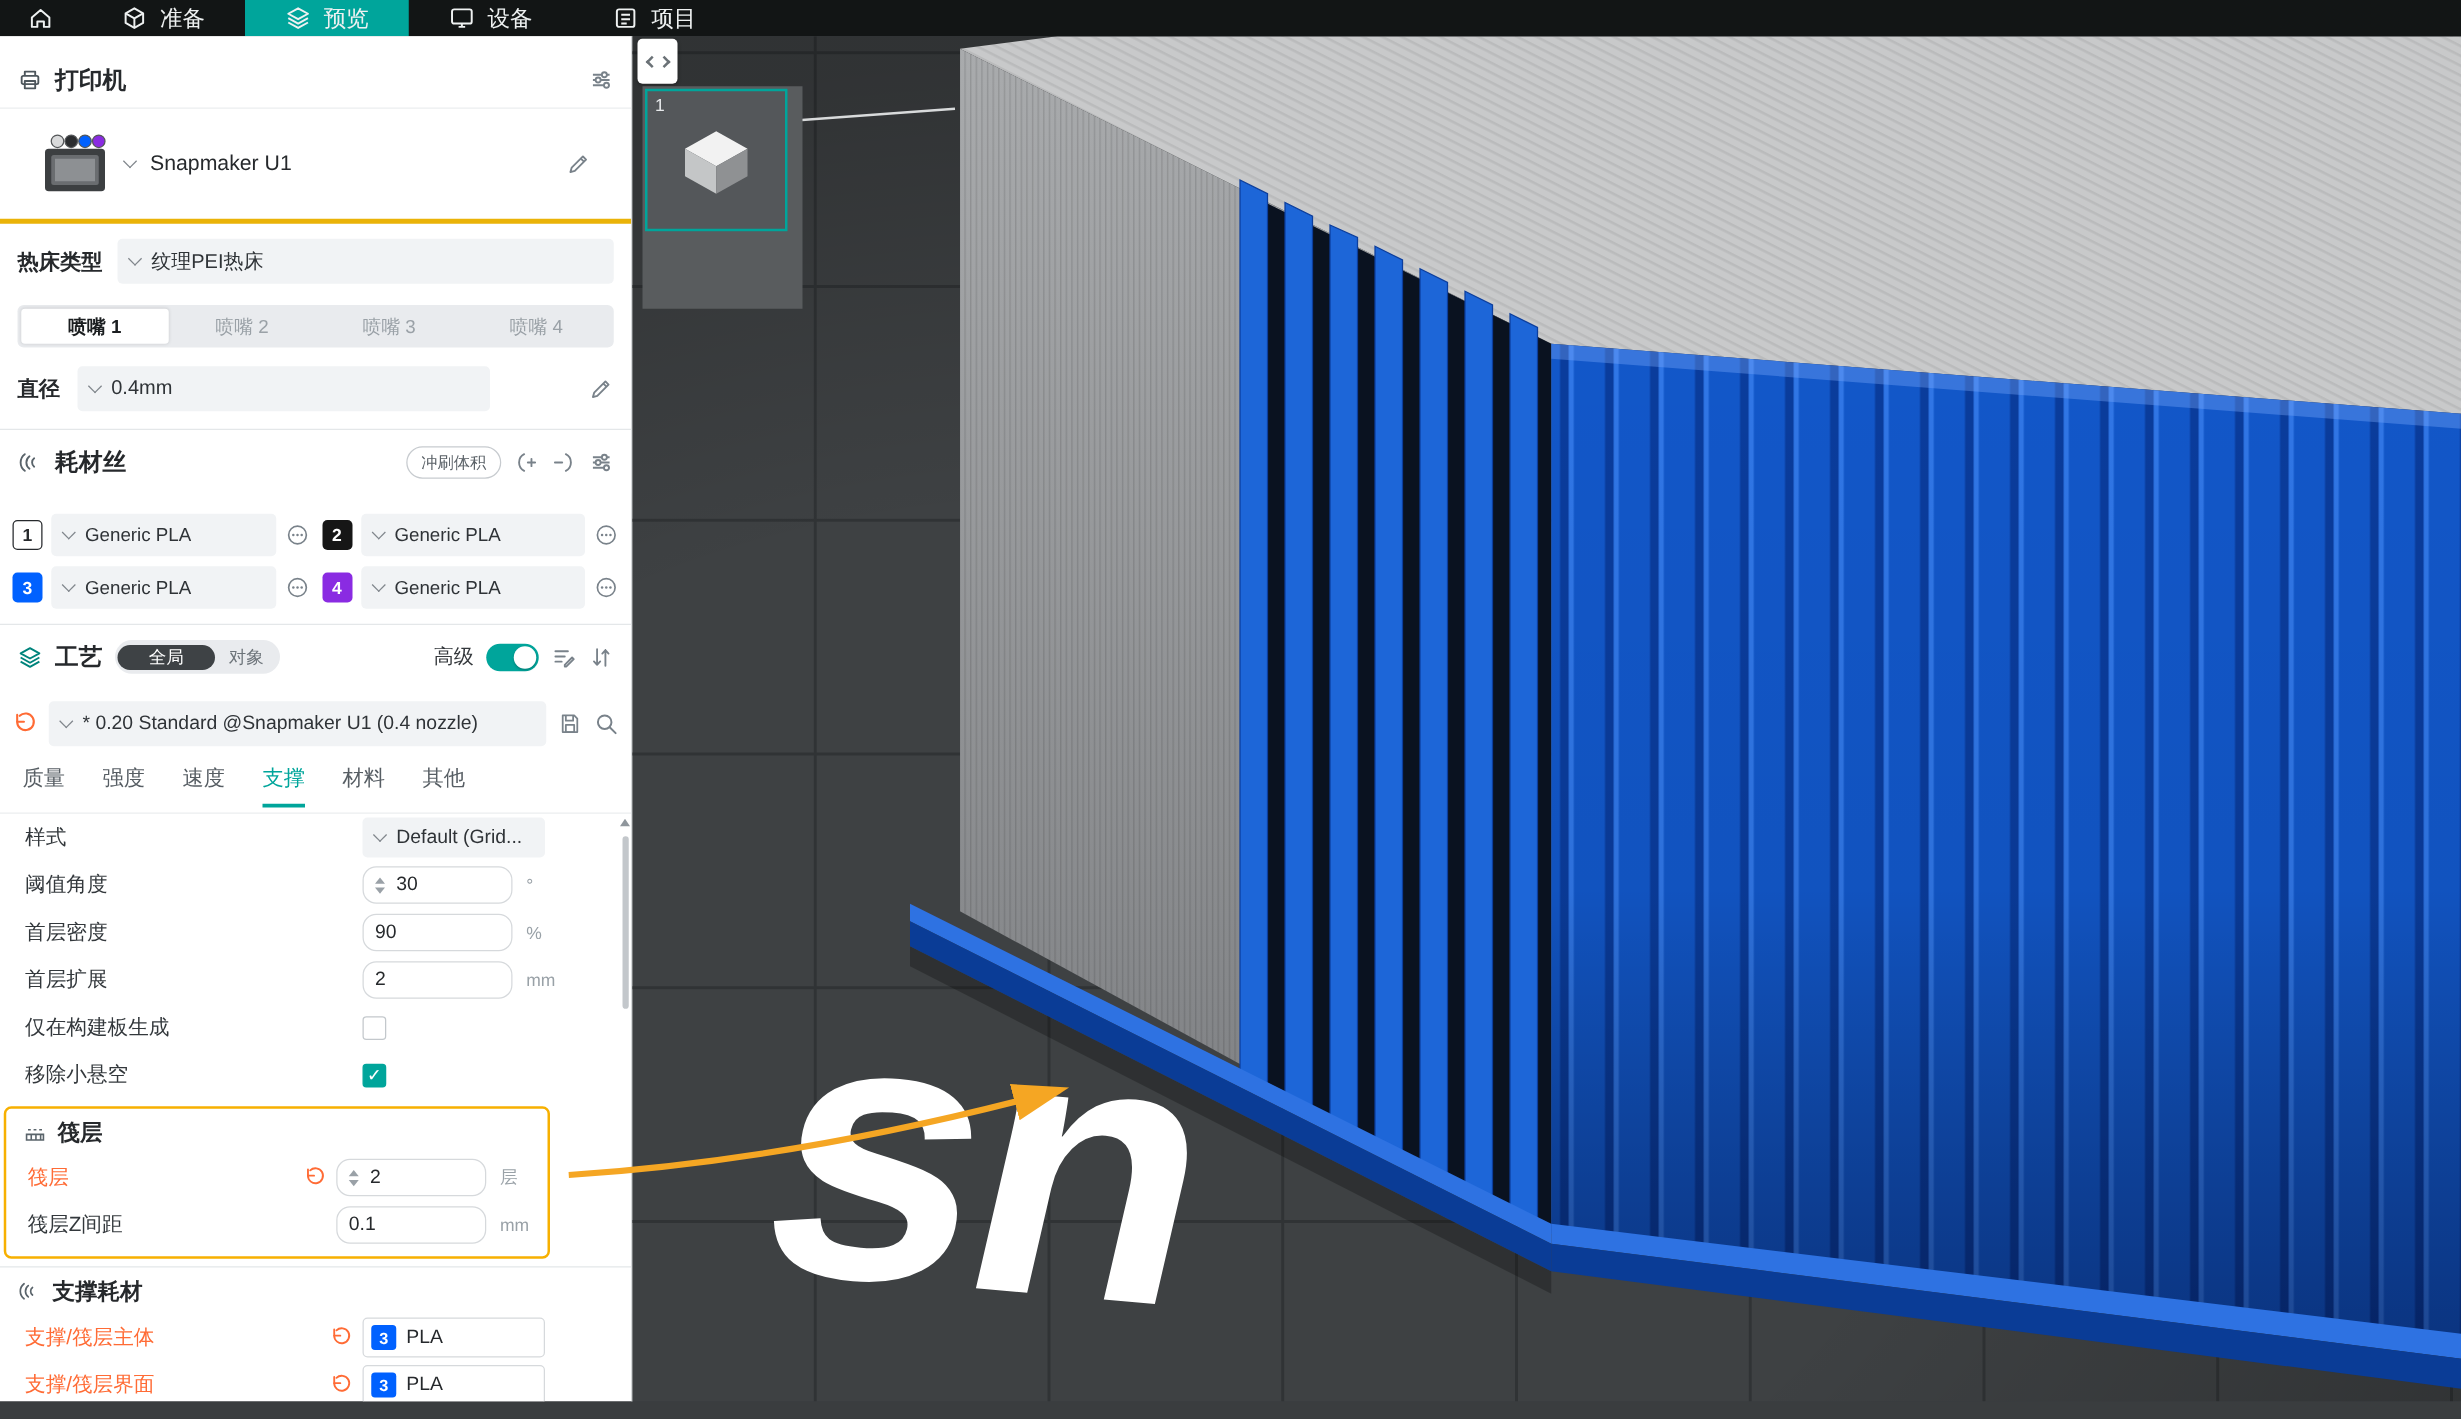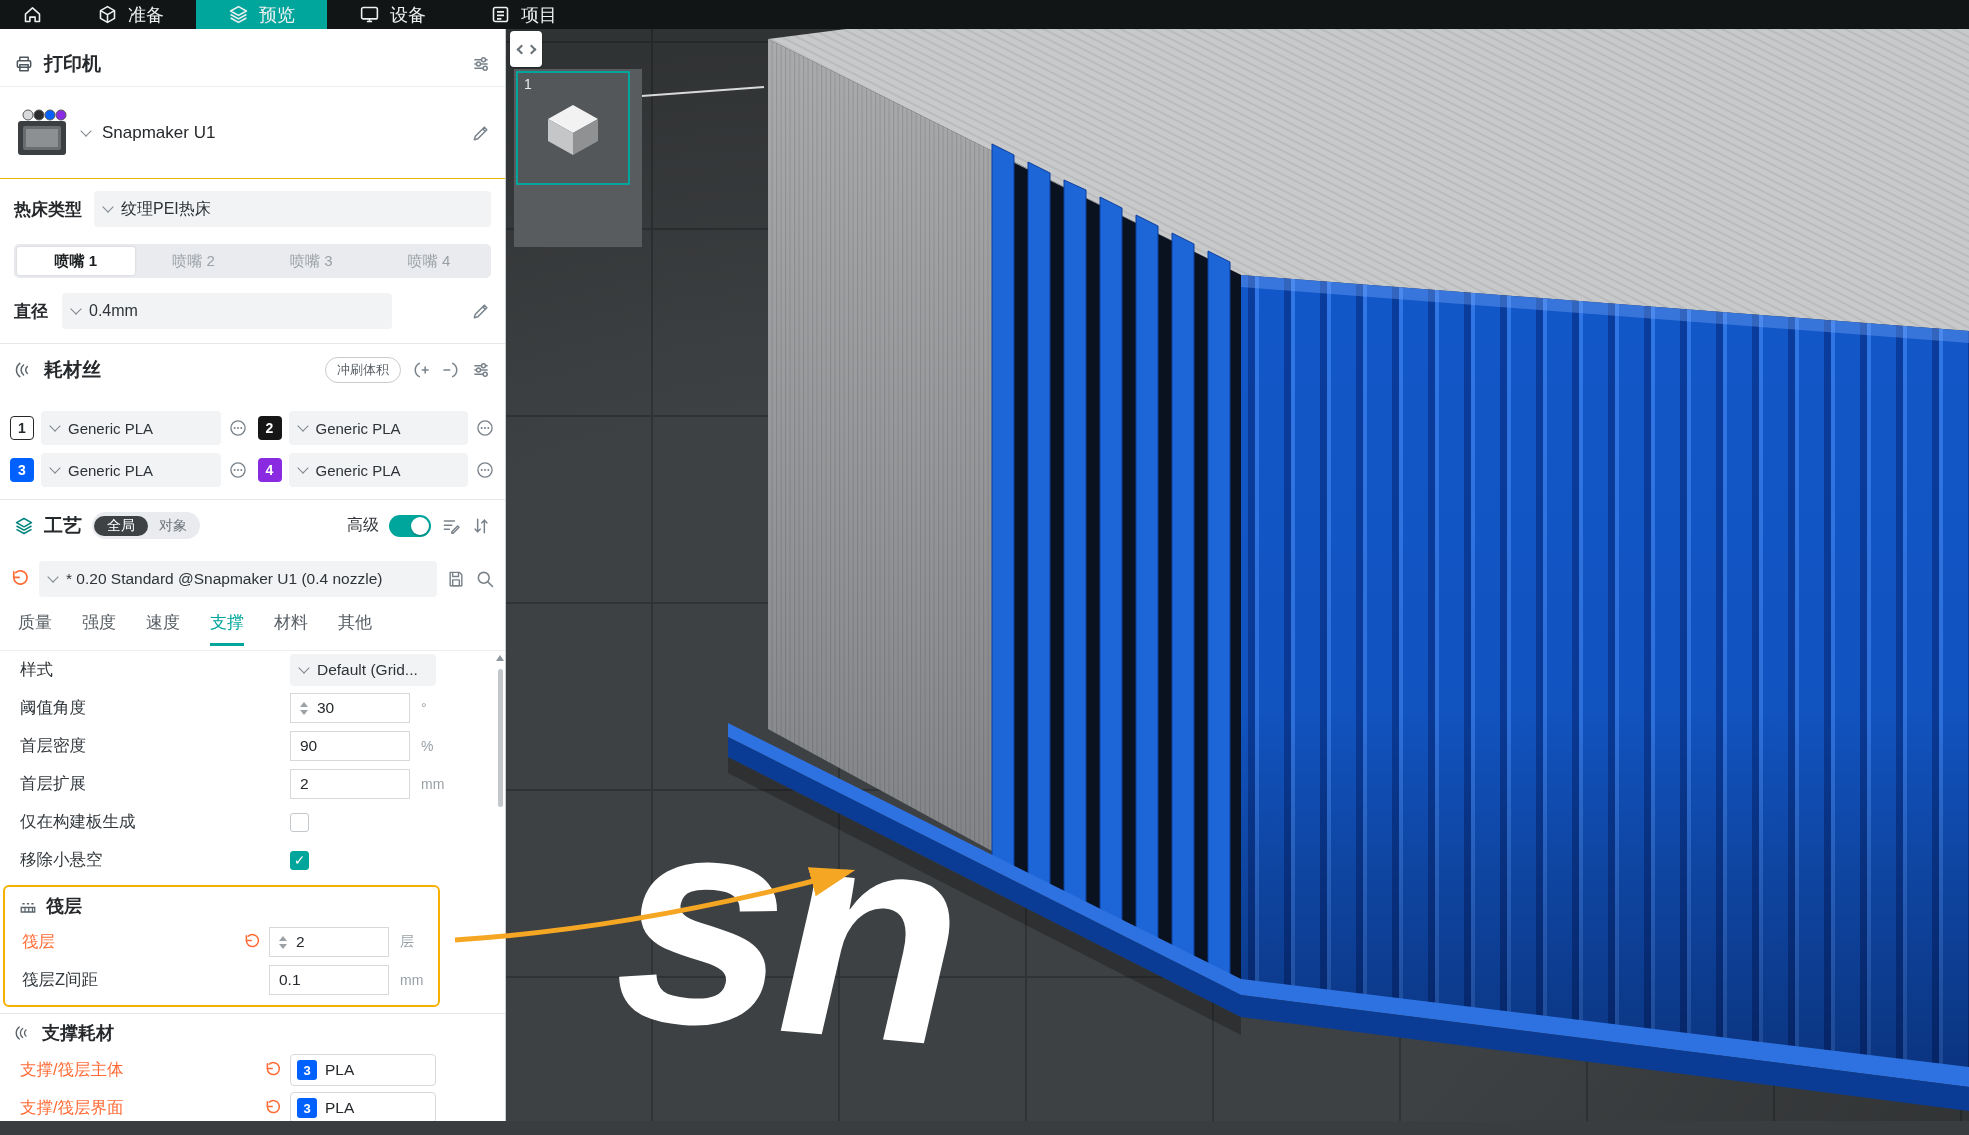--- a/index.html
+++ b/index.html
@@ -28,22 +28,22 @@
   .iconbtn,.icongray{color:#79828a;display:flex;cursor:pointer}
 
   .dd{display:flex;align-items:center;gap:9px;background:#f1f3f5;border-radius:4px;
     height:36px;padding:0 10px;font-size:16px;color:#2f3337;cursor:pointer;min-width:0}
   .dd .txt{white-space:nowrap;overflow:hidden;text-overflow:ellipsis}
   .chev{width:8px;height:8px;border-right:1.6px solid #80868c;border-bottom:1.6px solid #80868c;
     transform:rotate(45deg);flex:none;margin-top:-4px}
 
   
   .head-printer{height:58px;padding-top:12px;border-bottom:1px solid #eceef0}
-  .printer-card{height:92px;display:flex;align-items:center;gap:12px;padding:0 14px;
-    border-bottom:1px solid #eab308}
+  .printer-card{height:92px;display:flex;align-items:center;gap:12px;padding:0 32px;
+    border-bottom:4px solid #eab308}
   .printer-name{font-size:17px;color:#26292c}
   .bed-row{height:60px;display:flex;align-items:center;gap:12px;padding:0 14px}
   .row-label{font-size:17px;font-weight:bold;color:#26292c;white-space:nowrap}
   .nozzle-row{height:44px;padding:0 14px;display:flex;align-items:center}
   .noz-strip{flex:1;display:flex;background:#e9ebee;border-radius:5px;padding:3px;height:34px}
   .noz-tab{flex:1;display:flex;align-items:center;justify-content:center;font-size:15px;
     color:#9aa1a7;border-radius:3px;cursor:pointer;white-space:nowrap}
   .noz-tab.active{background:#fff;color:#1b1e20;font-weight:bold;box-shadow:0 0 3px rgba(0,0,0,.12)}
   .dia-row{height:56px;display:flex;align-items:center;gap:14px;padding:0 14px}
 
@@ -58,21 +58,21 @@
     justify-content:center;font-size:14px;font-weight:bold;flex:none;cursor:pointer}
   .chip.c1{background:#fff;border:1.5px solid #26292c;color:#26292c}
   .chip.c2{background:#161616;color:#fff}
   .chip.c3{background:#0061ff;color:#fff}
   .chip.c4{background:#8a2be2;color:#fff}
   .fil-dd{height:34px;flex:1;font-size:15px}
 
   
   .head-proc{height:52px;border-top:1px solid #e4e7e9}
   .seg{display:flex;background:#e9ebee;border-radius:14px;height:27px;align-items:center;padding:2px}
-  .seg-a{background:#3e4245;color:#fff;border-radius:12px;padding:1px 13px;font-size:14px;cursor:pointer}
+  .seg-a{background:#3e4245;color:#fff;border-radius:12px;padding:1px 25px;font-size:14px;cursor:pointer}
   .seg-b{color:#6b7artifact177;padding:1px 11px;font-size:14px;cursor:pointer}
   .seg-b{color:#6c7379}
   .adv-label{font-size:16px;color:#34383c;margin-left:6px}
   .toggle{width:42px;height:22px;border-radius:11px;background:#00a59b;position:relative;
     flex:none;cursor:pointer}
   .toggle::after{content:"";position:absolute;right:2px;top:2px;width:18px;height:18px;
     border-radius:50%;background:#fff;box-shadow:0 1px 2px rgba(0,0,0,.25)}
   .preset-row{height:56px;display:flex;align-items:center;gap:9px;padding:0 10px}
   .preset-dd{flex:1;height:36px;font-size:15.5px}
   .orange-ic{color:#ff6b35;display:flex;cursor:pointer}
@@ -82,21 +82,21 @@
   .ptab{font-size:17px;color:#575e64;padding-bottom:9px;cursor:pointer;border-bottom:3px solid transparent}
   .ptab.active{color:#00a59b;font-weight:normal;border-bottom-color:#00a59b}
 
   
   .s-row{display:flex;align-items:center;height:38px;padding-left:20px}
   .s-label{width:270px;font-size:16.5px;color:#33383c;flex:none;white-space:nowrap}
   .s-label.short{width:244px}
   .s-label.orange{color:#ff6b35}
   .und{width:26px;flex:none}
   .ctl-dd{width:146px;height:32px;font-size:15.5px;flex:none}
-  .ctl-in{width:120px;height:30px;background:#fff;border:1px solid #d6d9dc;border-radius:0;
+  .ctl-in{width:120px;height:30px;background:#fff;border:1px solid #d6d9dc;border-radius:11px;
     display:flex;align-items:center;padding:0 9px;font-size:15.5px;color:#26292c;flex:none;cursor:text}
   .s-unit{margin-left:11px;color:#99a1a7;font-size:14px}
   .spin{display:flex;flex-direction:column;gap:3px;margin-right:9px;cursor:pointer}
   .sp-up{width:0;height:0;border-left:4px solid transparent;border-right:4px solid transparent;
     border-bottom:5px solid #9aa1a7}
   .sp-dn{width:0;height:0;border-left:4px solid transparent;border-right:4px solid transparent;
     border-top:5px solid #9aa1a7}
   .cbox{width:19px;height:19px;border:1.5px solid #c3c8cc;border-radius:3px;background:#fff;cursor:pointer}
   .cbox.checked{background:#00a59b;border-color:#00a59b;color:#fff;display:flex;
     align-items:center;justify-content:center;font-size:14px}

